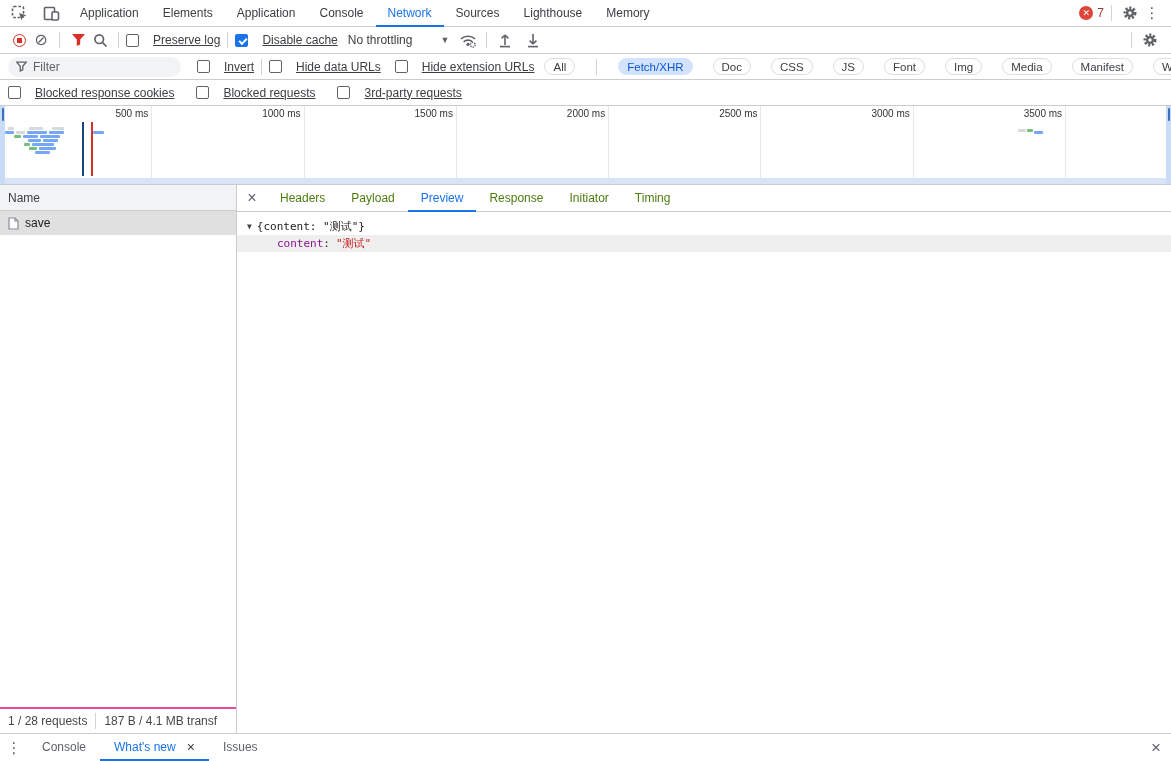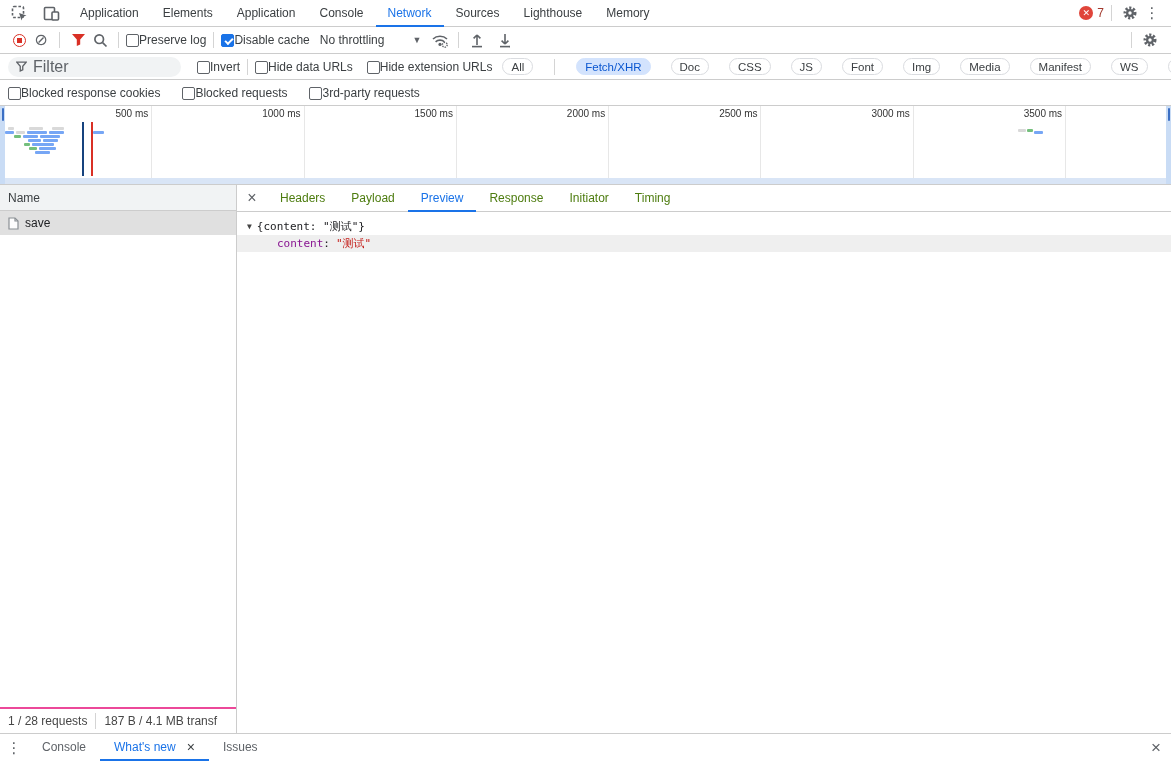--- a/index.html
+++ b/index.html
@@ -18,32 +18,32 @@
   .err-circle { width:14px; height:14px; border-radius:50%; background:#e0453a; color:#fff; font-size:9px; font-weight:bold; display:flex; align-items:center; justify-content:center; }
   .err-count { color:#a33a2e; font-size:12px; }
   .gear-svg, .wifi-svg { display:block; }
   .kebab { font-size:15px; color:#5f6368; letter-spacing:0; }
 
   
   .nettoolbar { height:27px; border-bottom:1px solid #ccc; display:flex; align-items:center; padding-left:8px; background:#fff; }
   .record { width:13px; height:13px; border:1.5px solid #d93025; border-radius:50%; display:flex; align-items:center; justify-content:center; }
   .record::after { content:""; width:5px; height:5px; background:#d93025; }
   .clear-icon { font-size:16px; color:#5f6368; line-height:1; }
-  .chk { display:flex; align-items:flex-end; gap:0; cursor:pointer; white-space:nowrap; }
+  .chk { display:flex; align-items:center; gap:14px; cursor:pointer; white-space:nowrap;text-decoration:underline; }
   .box { width:13px; height:13px; border:1px solid #5f6368; border-radius:2px; background:#fff; position:relative; flex:0 0 13px; }
   .box.checked { background:#1a73e8; border-color:#1a73e8; }
   .box.checked::after { content:""; position:absolute; left:2.5px; top:3px; width:6px; height:3px; border-left:2px solid #fff; border-bottom:2px solid #fff; transform:rotate(-45deg); }
   .throttle { display:flex; align-items:center; gap:28px; margin-left:10px; cursor:pointer; }
   .caret { color:#5f6368; font-size:9px; }
   .nettoolbar-right { margin-left:auto; display:flex; align-items:center; padding-right:10px; }
 
   
   .filterbar { height:26px; border-bottom:1px solid #ccc; display:flex; align-items:center; padding-left:8px; background:#fff; }
   .filter-pillbox { width:186px; height:20px; background:#f1f3f4; border-radius:10px; display:flex; align-items:center; padding:0 8px; gap:6px; }
-  .filter-pillbox input { border:none; outline:none; background:transparent; font-size:16px; width:140px; color:#14532d; font-family:inherit; }
+  .filter-pillbox input { border:none; outline:none; background:transparent; font-size:12px; width:140px; color:#14532d; font-family:inherit; }
   .filter-pillbox input::placeholder { color:#5f6368; }
   .typepills { display:flex; align-items:center; gap:20px; margin-left:10px; }
   .pill { border:1px solid #dadce0; border-radius:11px; padding:1.5px 8px; font-size:11.5px; color:#3c4043; cursor:pointer; white-space:nowrap; }
   .pill.selected { background:#d3e3fd; border-color:#d3e3fd; color:#0b57d0; }
 
   
   .morefilters { height:26px; border-bottom:1px solid #ccc; display:flex; align-items:center; gap:22px; padding-left:8px; background:#fff; }
 
   
   .overview { position:relative; height:79px; border-bottom:1px solid #ccc; background:#fff; overflow:hidden; }

